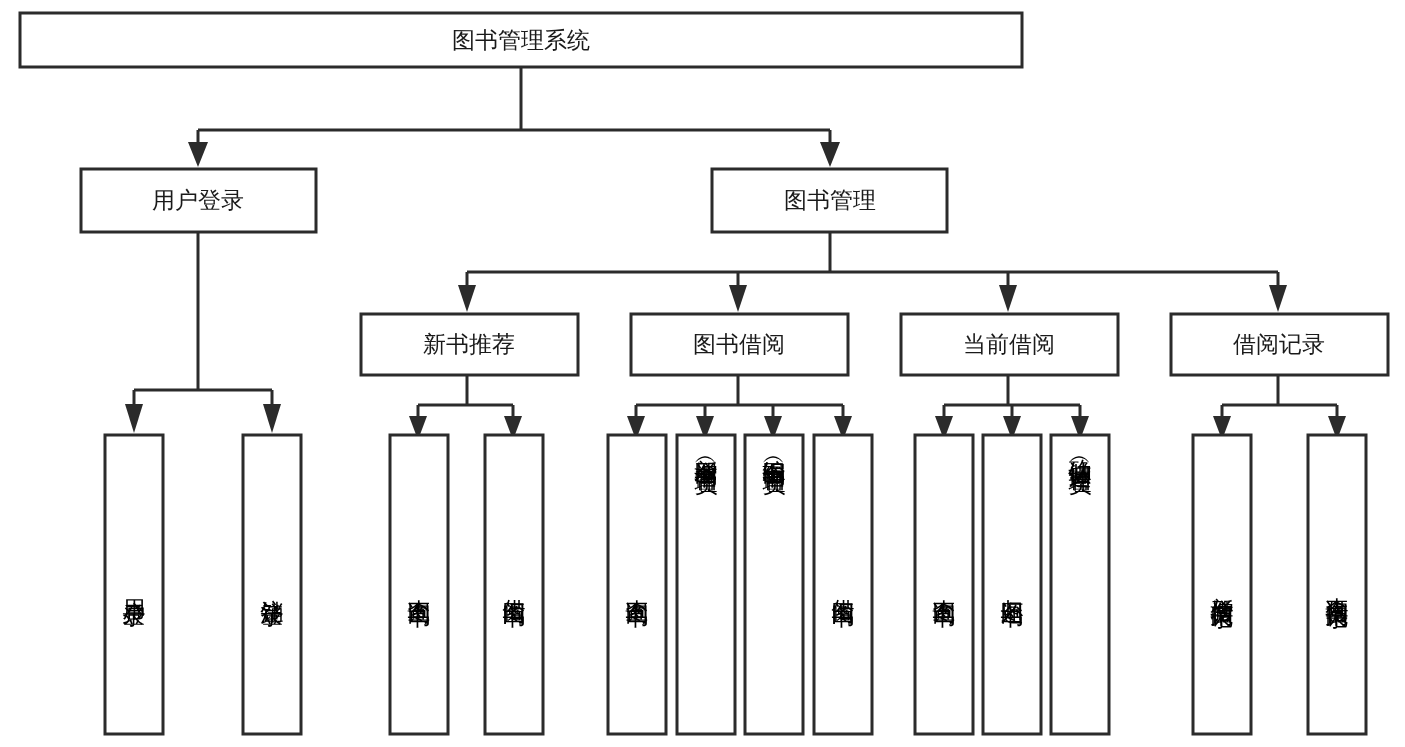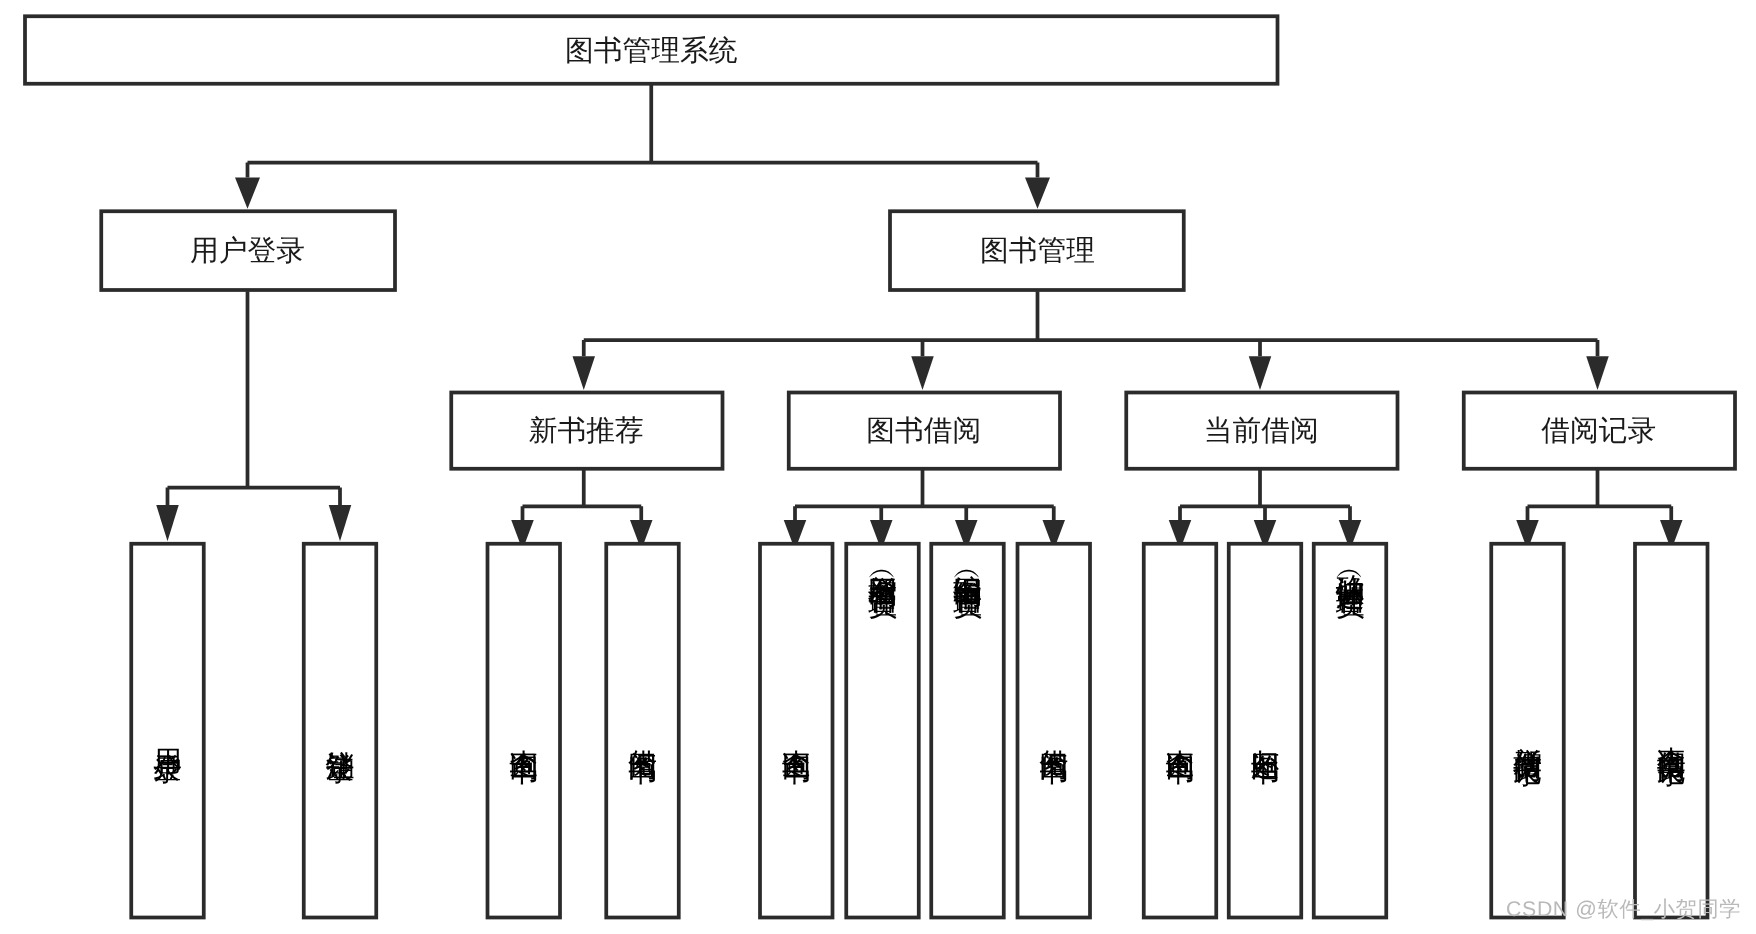--- a/index.html
+++ b/index.html
@@ -312,15 +312,14 @@
       <rect class="node-box" x="1308" y="435" width="58" height="299"></rect>
       <foreignObject x="1308" y="435" width="58" height="299">
         <div xmlns="http://www.w3.org/1999/xhtml" class="leaf-label-wrap">
           <span class="leaf-label-v">查询借阅记录</span>
         </div>
       </foreignObject>
     </g>
 
   </svg>
 
-  <div class="watermark">CSDN @软件_小贺同学</div>
 
 </div>
 
 </body></html>

